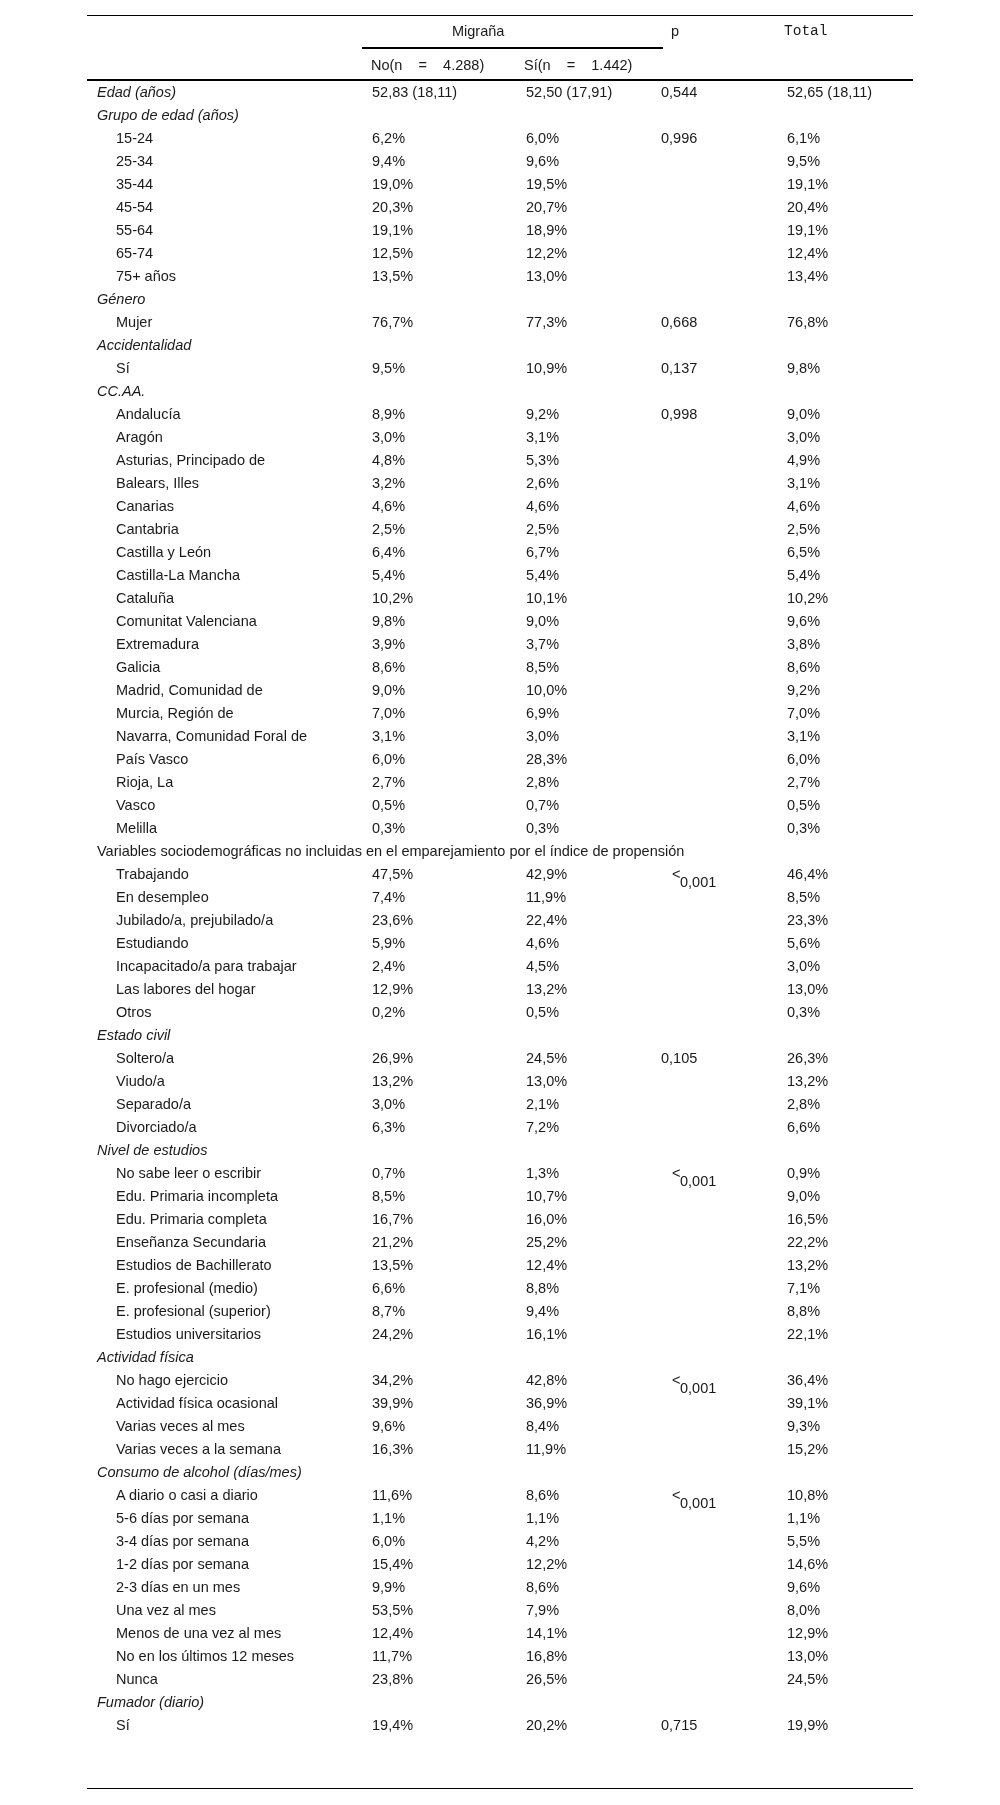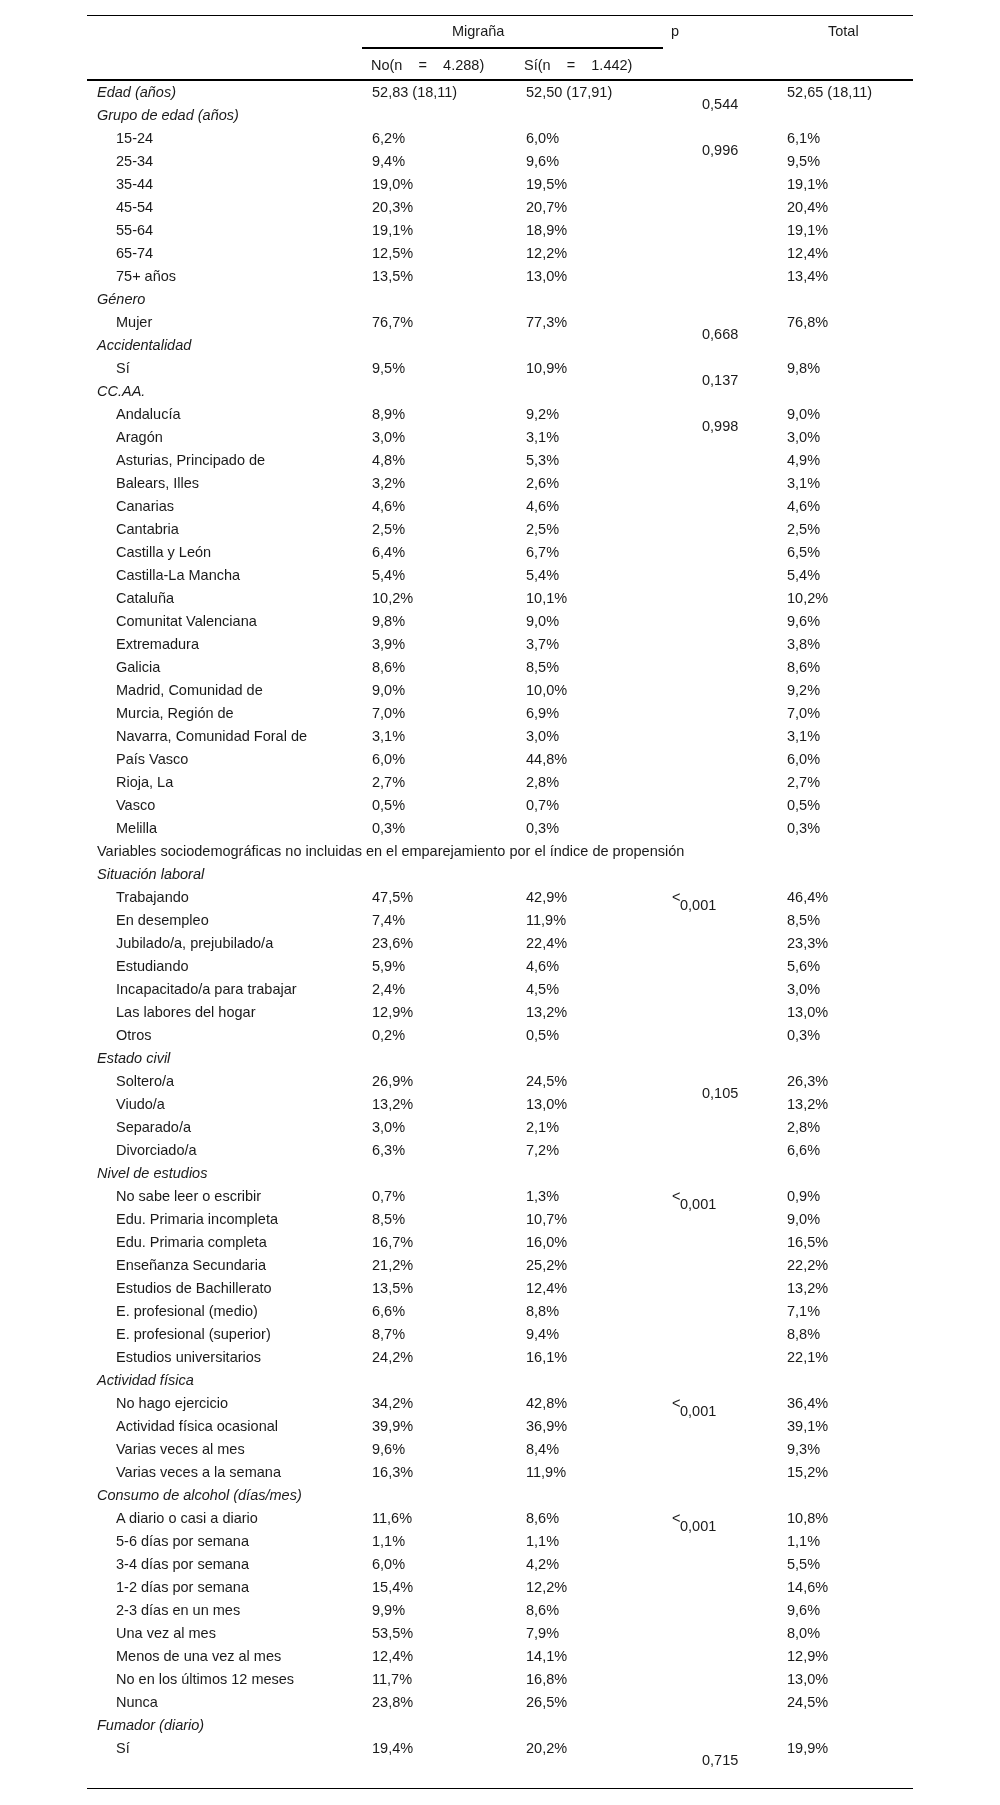--- a/index.html
+++ b/index.html
@@ -9,33 +9,33 @@
   .hdr { position: absolute; line-height: 20px; white-space: pre; }
   #rows { position: absolute; left: 87px; top: 81px; width: 826px; }
   .row { position: relative; height: 23px; line-height: 23px; white-space: nowrap; }
   .cell { position: absolute; top: 0; }
   .c-label { left: 10px; }
   .row.sub .c-label { left: 29px; }
   .row.group .c-label { font-style: italic; }
   .row.section .c-label { font-weight: normal; }
   .c-no { left: 285px; }
   .c-si { left: 439px; }
-  .c-p  { left: 615px; margin-top: 12px; }
+  .c-p  { left: 574px; }
   .c-lt { left: 585px; }
   .c-pv { left: 593px; margin-top: 8px; }
   .c-tot { left: 700px; }
 </style>
 </head>
 <body>
 
 <div>
   <div class="rule" style="left:87px;top:15px;width:826px;height:1px;"></div>
   <div class="hdr" style="left:452px;top:21px;">Migraña</div>
   <div class="hdr" style="left:671px;top:21px;">p</div>
-  <div class="hdr" style="left:828px;top:21px;">Total</div>
+  <div class="hdr" style="left:784px;top:21px;font-family:Liberation Mono, monospace;">Total</div>
   <div class="rule" style="left:362px;top:47px;width:301px;height:2px;"></div>
   <div class="hdr" style="left:371px;top:55px;">No(n    =    4.288)</div>
   <div class="hdr" style="left:524px;top:55px;">Sí(n    =    1.442)</div>
   <div class="rule" style="left:87px;top:79px;width:826px;height:2px;"></div>
 
   <div id="rows">
       <div class="row group">
         <span class="cell c-label">Edad (años)</span>
         <span class="cell c-no">52,83 (18,11)</span>
         <span class="cell c-si">52,50 (17,91)</span>
@@ -198,21 +198,21 @@
       </div>
       <div class="row sub">
         <span class="cell c-label">Navarra, Comunidad Foral de</span>
         <span class="cell c-no">3,1%</span>
         <span class="cell c-si">3,0%</span>
         <span class="cell c-tot">3,1%</span>
       </div>
       <div class="row sub">
         <span class="cell c-label">País Vasco</span>
         <span class="cell c-no">6,0%</span>
-        <span class="cell c-si">44,8%</span>
+        <span class="cell c-si">28,3%</span>
         <span class="cell c-tot">6,0%</span>
       </div>
       <div class="row sub">
         <span class="cell c-label">Rioja, La</span>
         <span class="cell c-no">2,7%</span>
         <span class="cell c-si">2,8%</span>
         <span class="cell c-tot">2,7%</span>
       </div>
       <div class="row sub">
         <span class="cell c-label">Vasco</span>
@@ -221,23 +221,20 @@
         <span class="cell c-tot">0,5%</span>
       </div>
       <div class="row sub">
         <span class="cell c-label">Melilla</span>
         <span class="cell c-no">0,3%</span>
         <span class="cell c-si">0,3%</span>
         <span class="cell c-tot">0,3%</span>
       </div>
       <div class="row section">
         <span class="cell c-label">Variables sociodemográficas no incluidas en el emparejamiento por el índice de propensión</span>
-      </div>
-      <div class="row group">
-        <span class="cell c-label">Situación laboral</span>
       </div>
       <div class="row sub">
         <span class="cell c-label">Trabajando</span>
         <span class="cell c-no">47,5%</span>
         <span class="cell c-si">42,9%</span>
         <span class="cell c-lt">&lt;</span>
         <span class="cell c-pv">0,001</span>
         <span class="cell c-tot">46,4%</span>
       </div>
       <div class="row sub">

